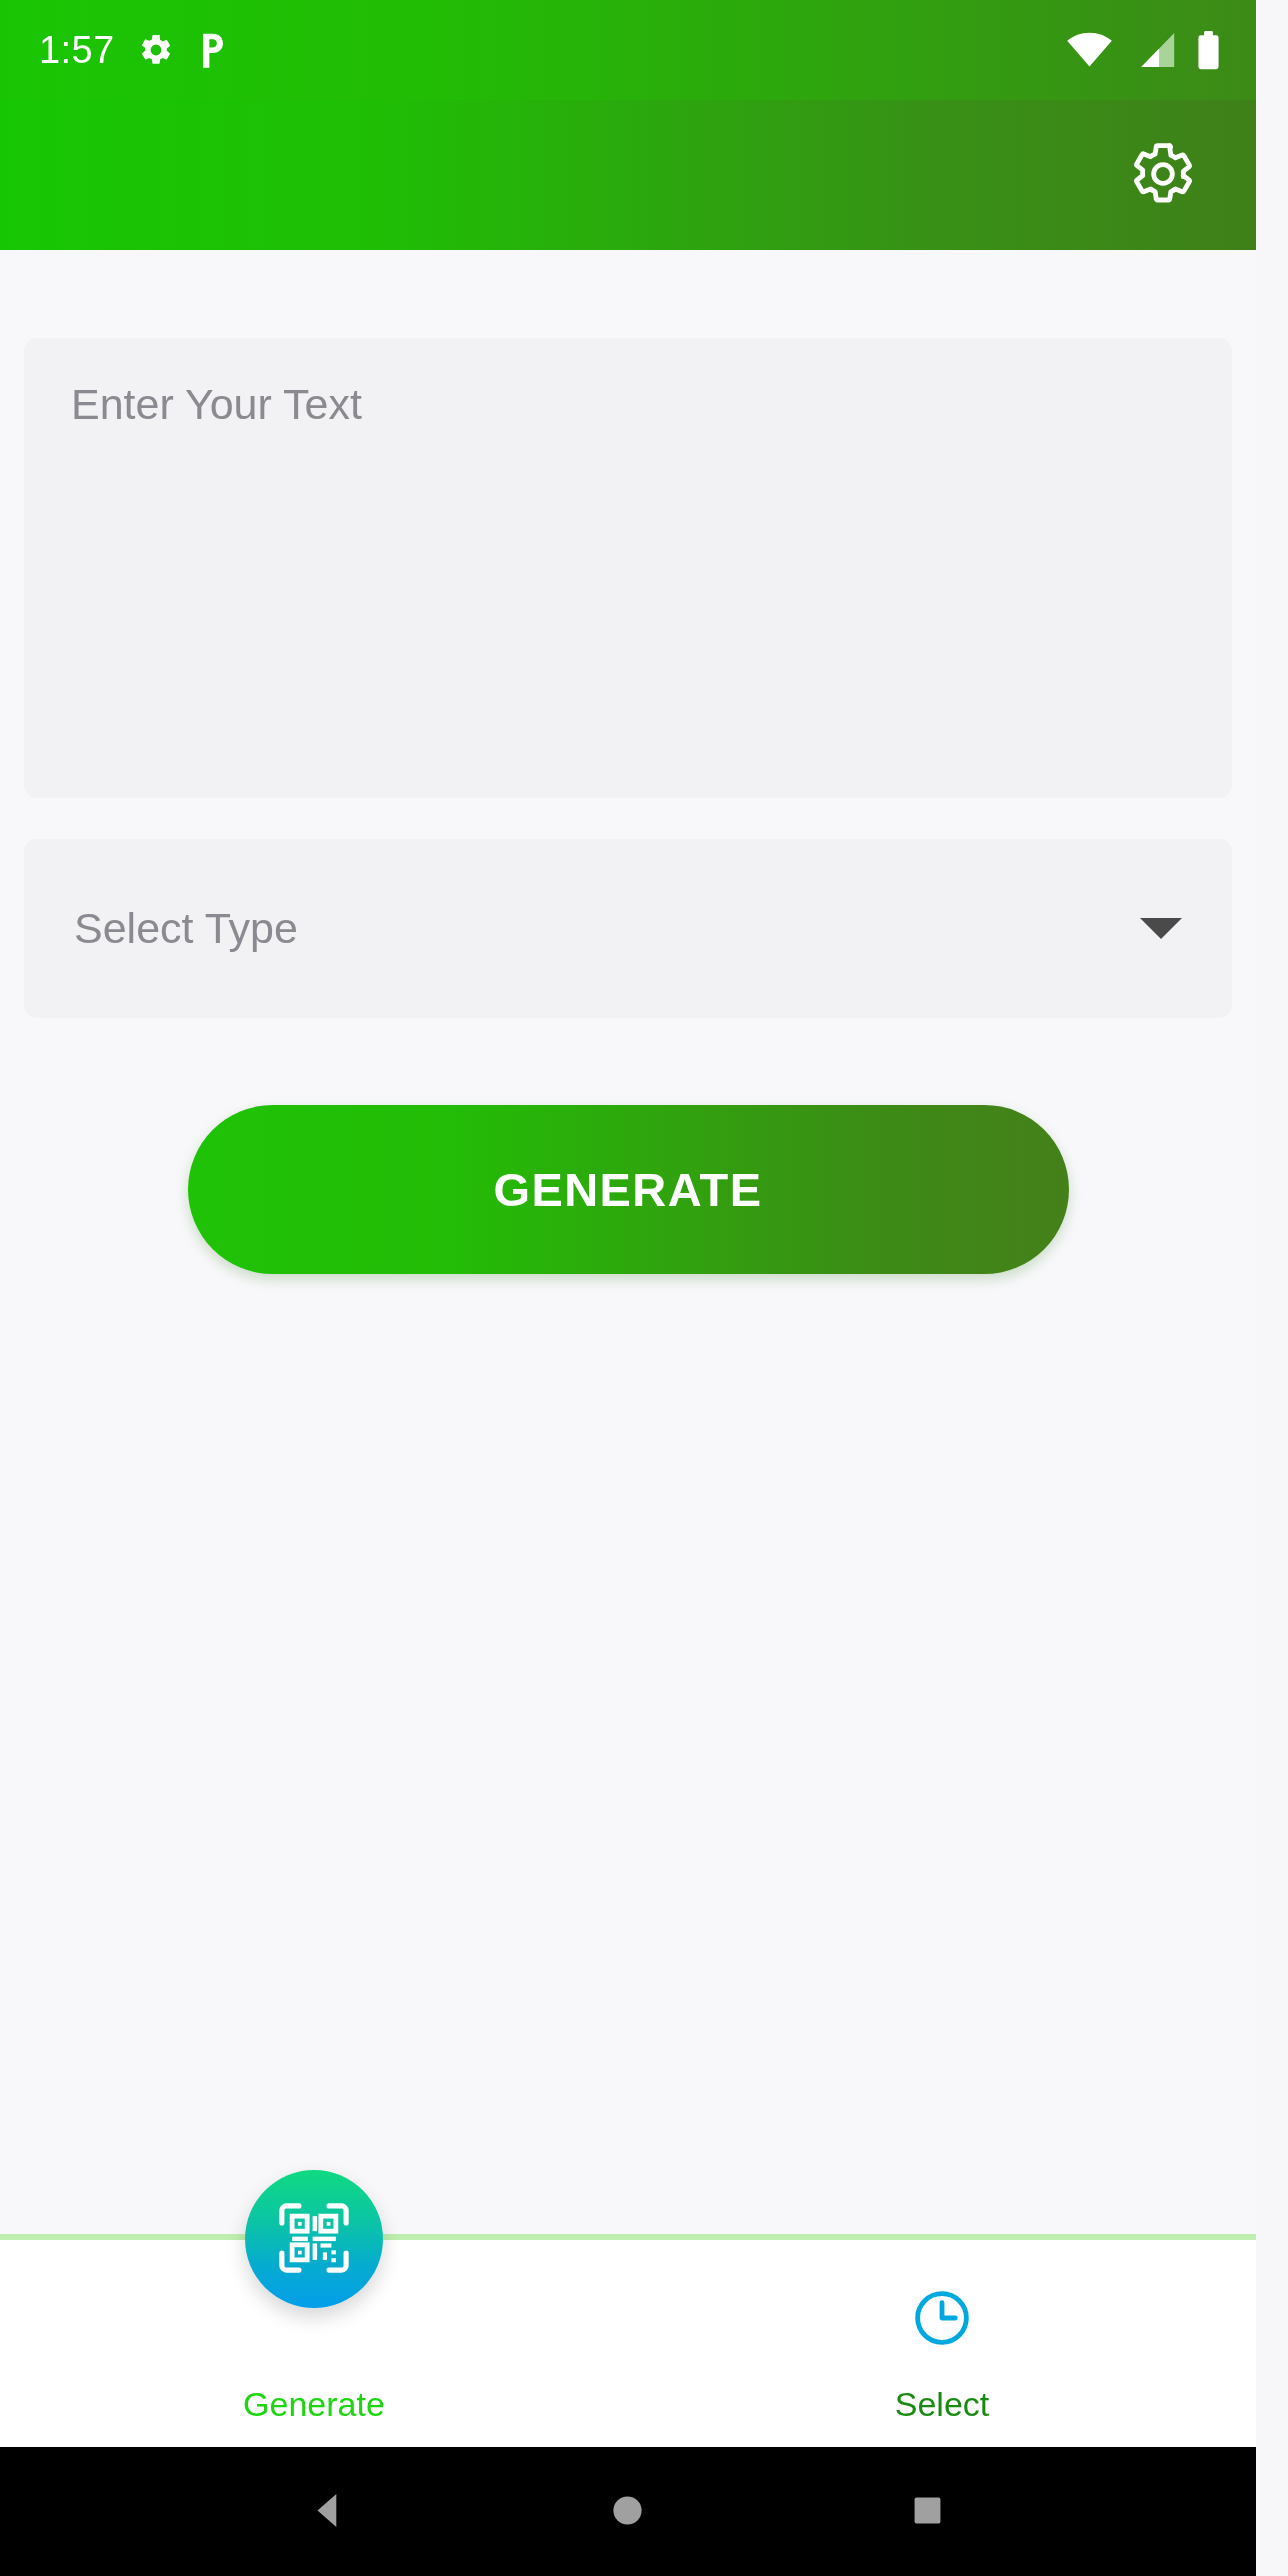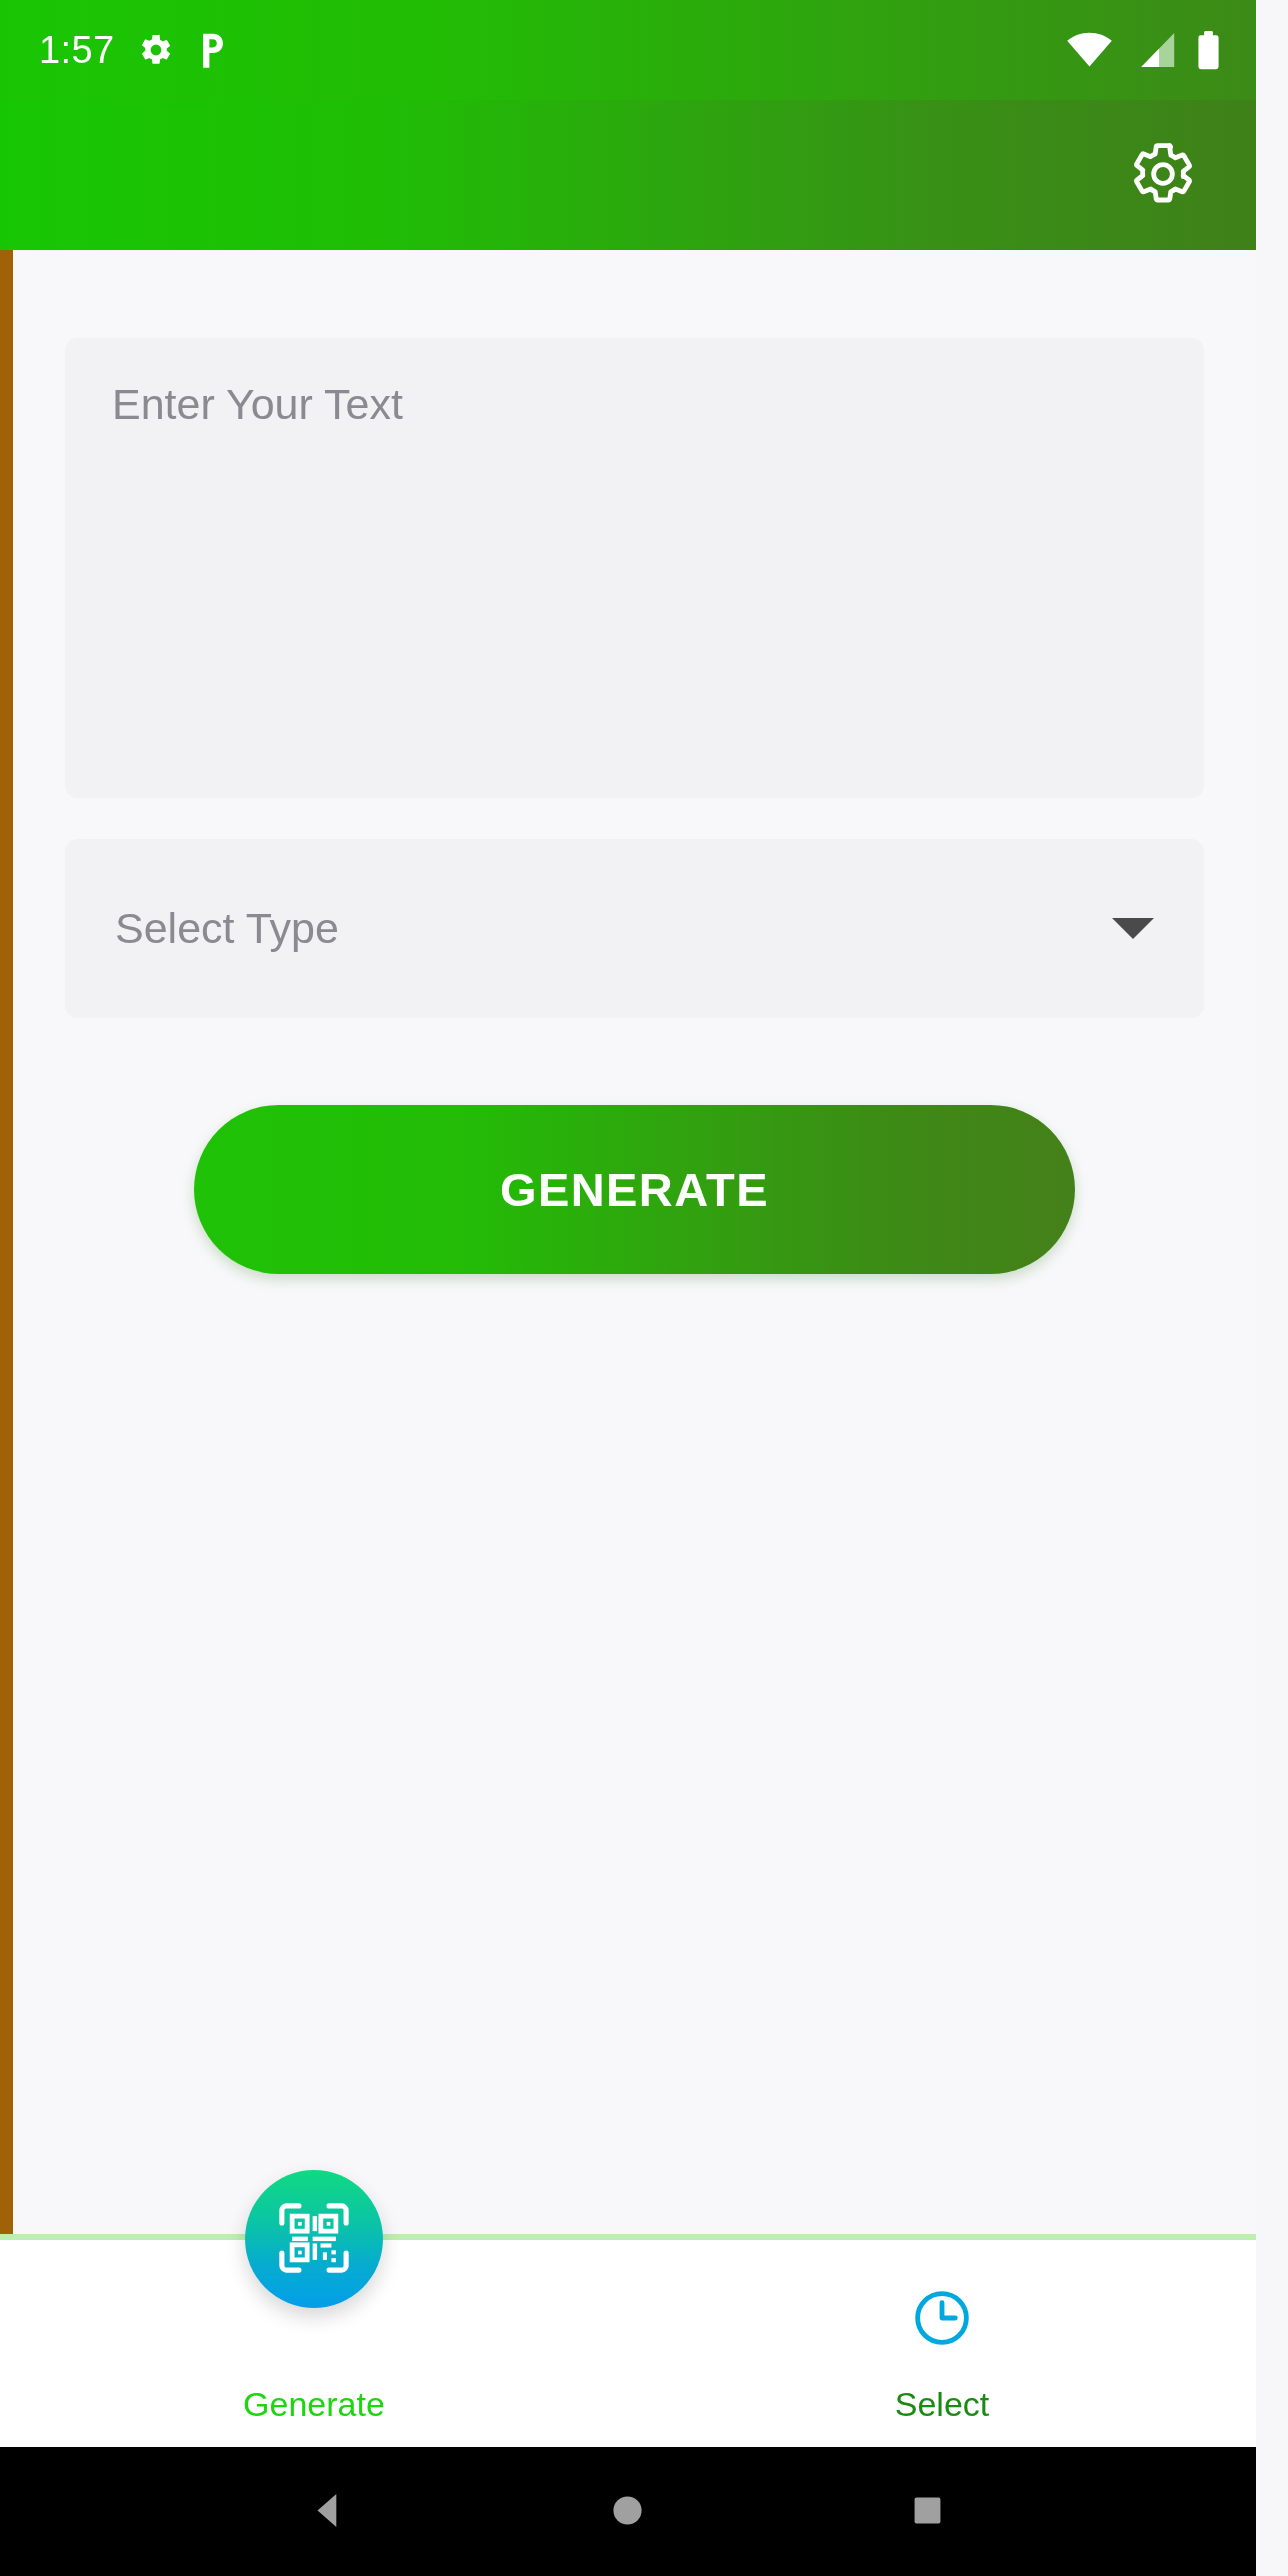--- a/index.html
+++ b/index.html
@@ -6,21 +6,21 @@
   html, body {
     width:1288px; height:2576px;
     font-family:"Liberation Sans", sans-serif;
     background:#F7F7FA;
     overflow:hidden;
   }
   .phone {
     position:relative;
     width:1256px; height:2576px;
     display:flex; flex-direction:column;
-    background:#a16207;
+    background:#f9a8d4;
   }
 
   
   .status-bar {
     height:100px;
     background:linear-gradient(to right, #19C503 0%, #22BC05 35%, #3C8A17 100%);
     display:flex; align-items:center;
     padding:0 36px 0 39px;
     flex:0 0 auto;
   }
@@ -51,24 +51,23 @@
   .gear-btn {
     width:82px; height:82px;
     display:flex; align-items:center; justify-content:center;
     cursor:pointer; background:transparent; border:none;
   }
 
   
   .content {
     flex:1 1 auto;
     background:#F8F8FA;
-    padding:0 52px;
+    padding:0 24px;
     position:relative;
     overflow:hidden;
-    margin-left:13px;
   }
   .textarea-box {
     margin-top:88px;
     height:460px;
     background:#F2F1F4;
     border-radius:12.5px;
     padding:43px 47px;
   }
   .textarea-placeholder {
     color:#8A8A90;

